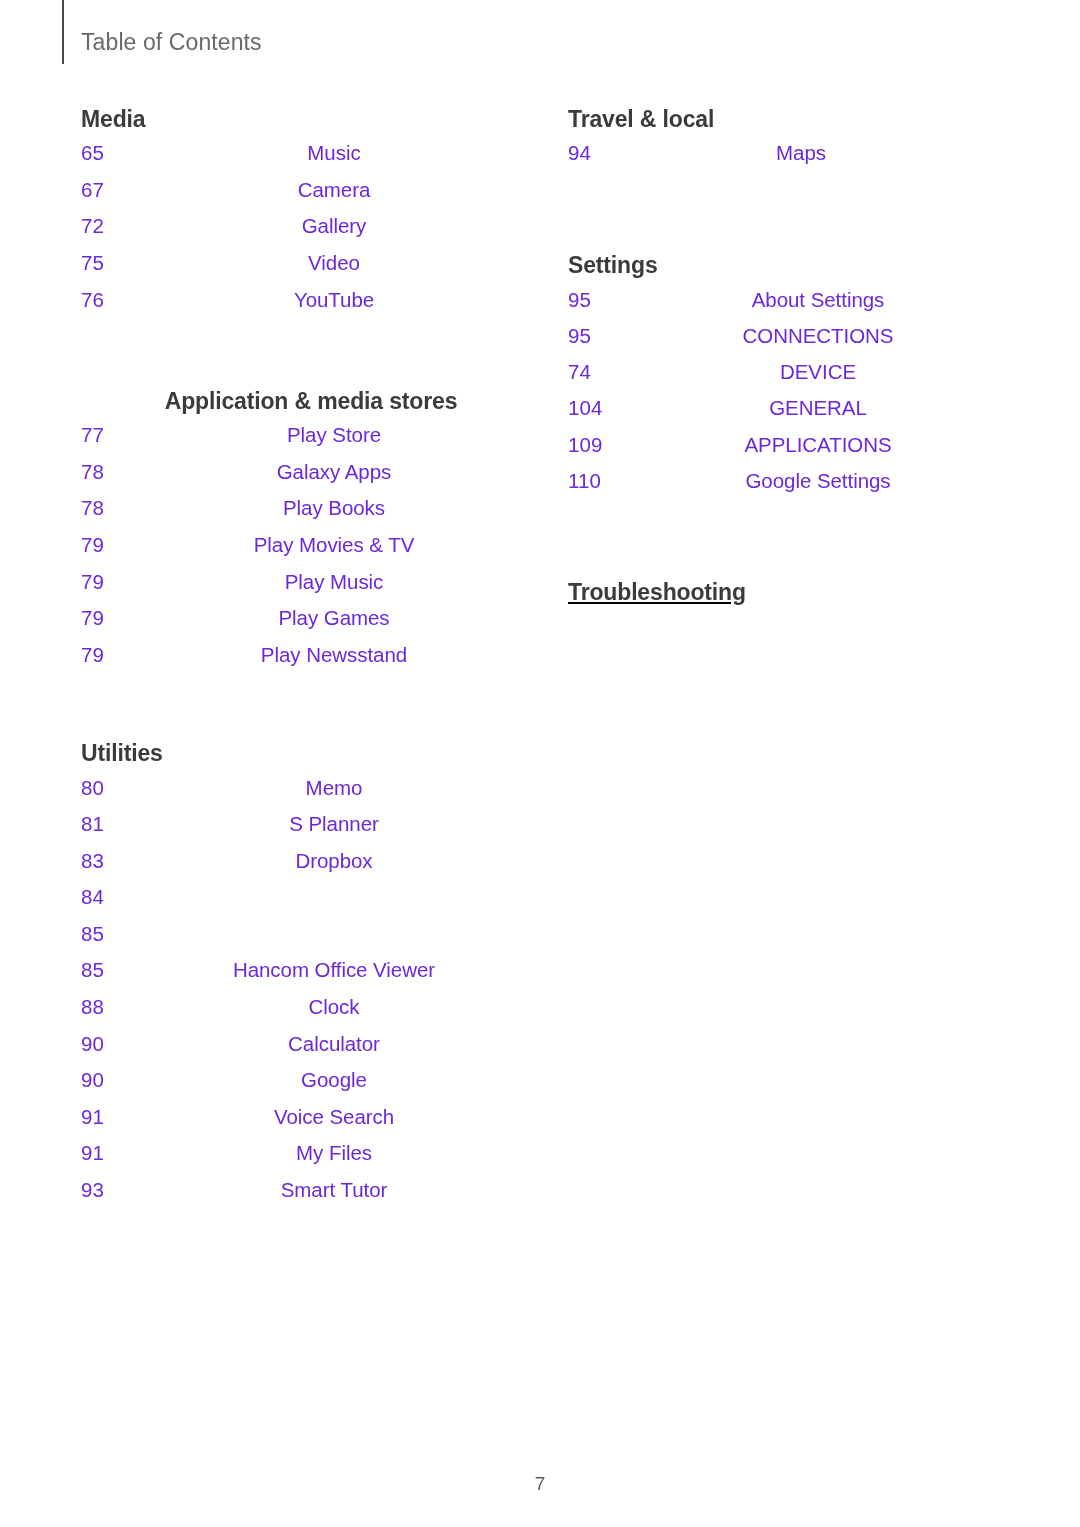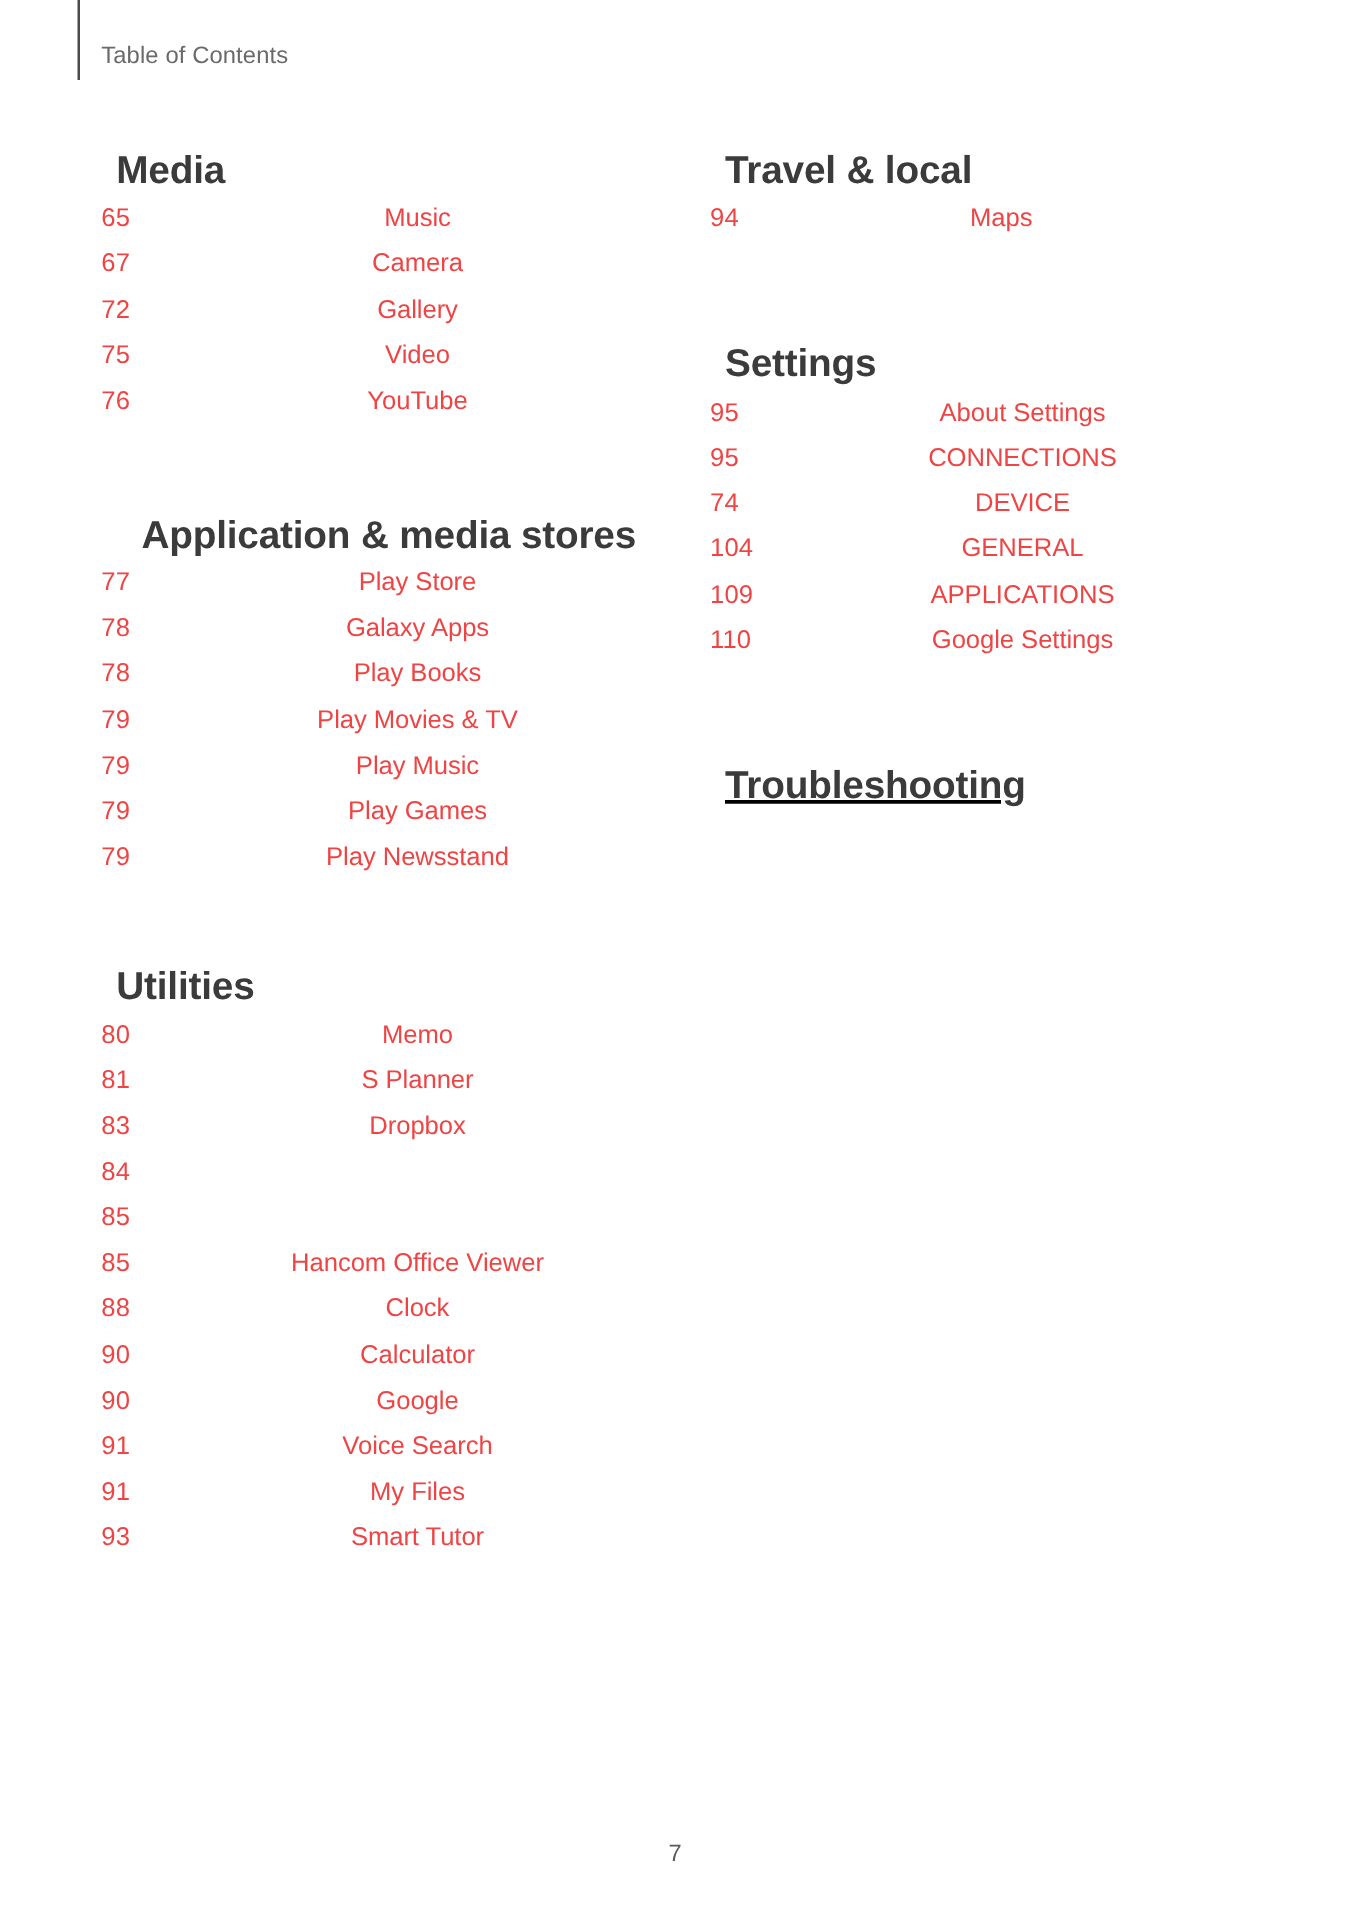--- a/index.html
+++ b/index.html
@@ -35,21 +35,21 @@
   .header-rule {
     position: absolute;
     left: 0;
     top: 0;
     width: 2px;
     height: 64px;
     background: #4a4a4a;
   }
   .header-text {
     margin-left: 19px;
-    font-size: 19px;
+    font-size: 23px;
     line-height: 1;
     color: #6a6a6a;
     letter-spacing: 0.1px;
     white-space: nowrap;
   }
 
   
   .columns {
     position: absolute;
     left: 0;
@@ -60,38 +60,38 @@
     position: absolute;
     top: 0;
   }
   .col-left  { left: 81px;  width: 460px; }
   .col-right { left: 568px; width: 420px; }
 
   .toc-section {
     margin: 0;
   }
   .toc-heading {
-    font-size: 31px;
+    font-size: 23px;
     font-weight: bold;
     color: #3b3b3b;
     line-height: 1.18;
     letter-spacing: -0.15px;
     white-space: nowrap;
-    margin: 12px;
+    margin: 0;
   }
   .toc-entries {
     margin: 0;
     padding: 0;
     list-style: none;
   }
   .toc-entry {
     display: flex;
     align-items: baseline;
     font-size: 20.5px;
-    color: #ef4444;
+    color: #6d28d9;
     line-height: 1;
     height: 36.6px;
   }
   .toc-page-num {
     flex: 0 0 auto;
     width: 46px;
     text-align: left;
     letter-spacing: 0.1px;
   }
   .toc-entry-label {

